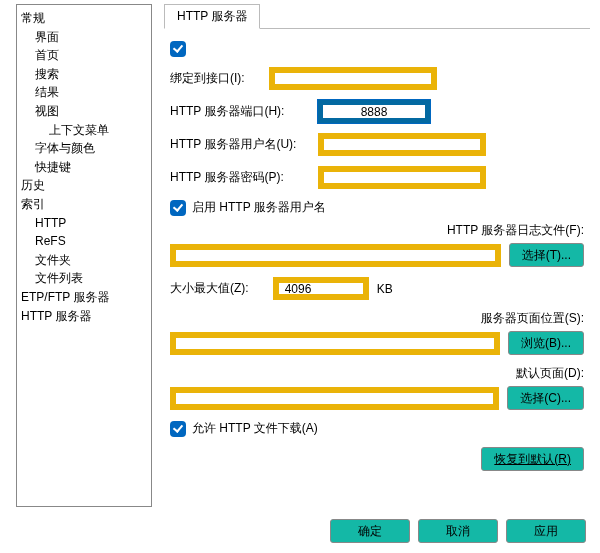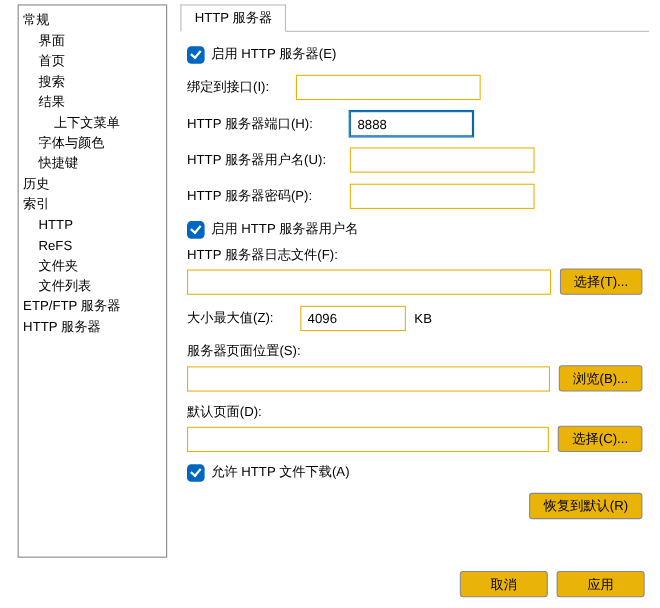--- a/index.html
+++ b/index.html
@@ -72,63 +72,65 @@
   .chk::after {
     content: "";
     position: absolute;
     left: 5px; top: 2px;
     width: 4px; height: 7px;
     border: solid #fff;
     border-width: 0 2px 2px 0;
     transform: rotate(40deg);
   }
   input[type=text].fld {
-    border: 1px solid #eab308;
+    border: 6px solid #eab308;
     height: 23px;
     padding: 2px 6px;
     font: inherit;
   }
   input[type=text].fld.focus {
-    border: 1px solid #0369a1;
+    border: 5px solid #0369a1;
     outline: 1px solid #0067c0;
+    text-align: center;
   }
   .btn {
     border: 1px solid #888;
-    background: #eab308;
+    background: #14b8a6;
     height: 24px;
     padding: 0 12px;
     font: inherit;
     cursor: pointer;
     border-radius: 3px;
   }
   .wide { flex: 1; }
   .gap { width: 8px; }
   .full-row { display: flex; align-items: center; margin-bottom: 10px; }
-  .stack-label { margin-bottom: 4px; }
-  .right { margin-left: auto; }
+  .stack-label { margin-bottom: 4px; text-align: right; }
+  .right { margin-left: auto; text-decoration: underline; }
   .unit { margin-left: 8px; }
   .footer {
     display: flex;
     justify-content: flex-end;
     gap: 8px;
     padding: 6px 14px 10px 0;
     border-top: none;
   }
   .footer .btn { min-width: 80px; }
 </style>
 </head>
 <body>
 
 <div class="container">
   <div class="tree">
     <div class="n0">常规</div>
     <div class="n1">界面</div>
     <div class="n1">首页</div>
     <div class="n1">搜索</div>
     <div class="n1">结果</div>
+    <div class="n1">视图</div>
     <div class="n2">上下文菜单</div>
     <div class="n1">字体与颜色</div>
     <div class="n1">快捷键</div>
     <div class="n0">历史</div>
     <div class="n0">索引</div>
     <div class="n1">HTTP</div>
     <div class="n1">ReFS</div>
     <div class="n1">文件夹</div>
     <div class="n1">文件列表</div>
     <div class="n0">ETP/FTP 服务器</div>
@@ -136,21 +138,20 @@
   </div>
 
   <div class="main">
     <div class="tabbar">
       <div class="tab">HTTP 服务器</div>
     </div>
 
     <div class="panel">
       <div class="row">
         <input type="checkbox" class="chk" checked="" style="">
-        <span>启用 HTTP 服务器(E)</span>
       </div>
 
       <div class="row">
         <span class="lbl-inline">绑定到接口(I):</span>
         <input type="text" class="fld" style="width: 168px;" value="">
       </div>
 
       <div class="row">
         <span class="lbl-col">HTTP 服务器端口(H):</span>
         <input type="text" class="fld focus" style="width: 112px;" value="8888">
@@ -204,15 +205,16 @@
       </div>
 
       <div class="row">
         <button class="btn right">恢复到默认(R)</button>
       </div>
     </div>
   </div>
 </div>
 
 <div class="footer">
+  <button class="btn">确定</button>
   <button class="btn">取消</button>
   <button class="btn">应用</button>
 </div>
 
 </body></html>

